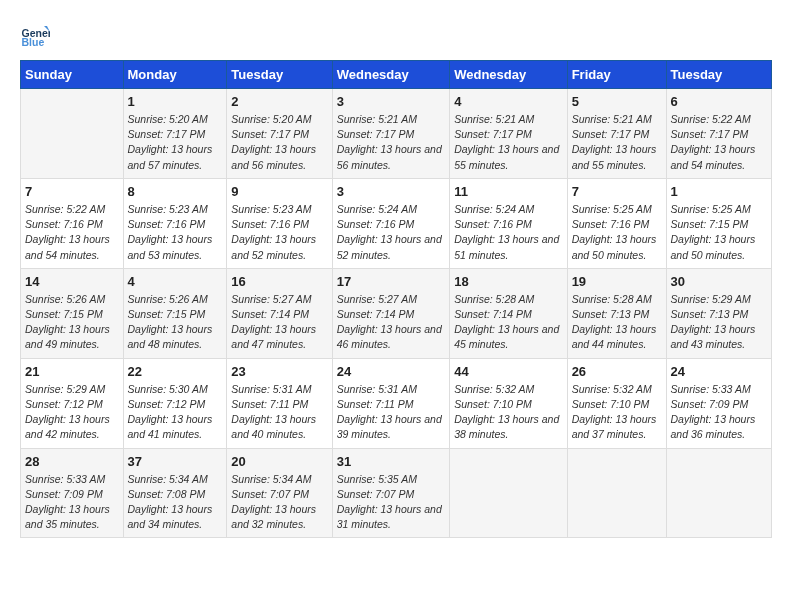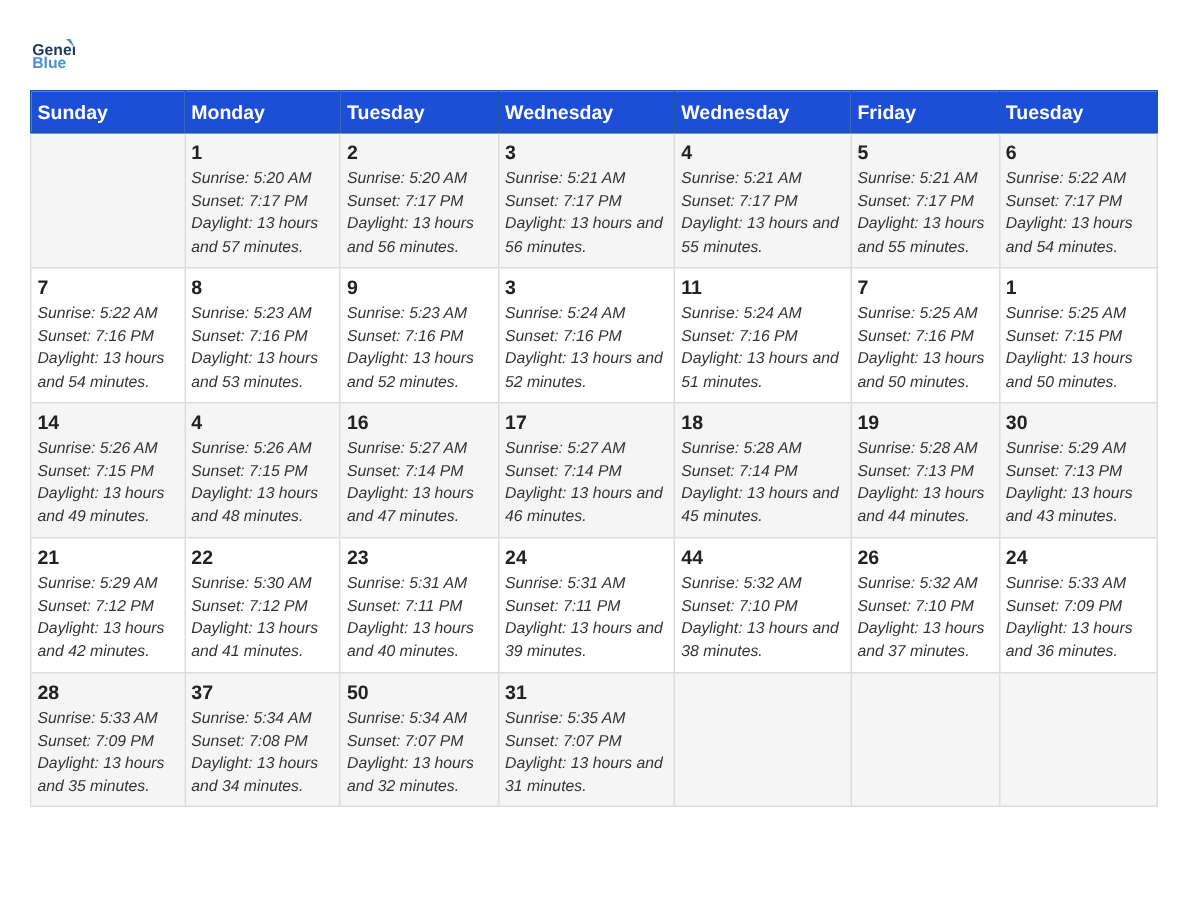--- a/index.html
+++ b/index.html
@@ -236,21 +236,21 @@
       <tr>
         <td>
           <span class="day-number">28</span>
           <div class="day-info">Sunrise: 5:33 AM<br>Sunset: 7:09 PM<br>Daylight: 13 hours and 35 minutes.</div>
         </td>
         <td>
           <span class="day-number">37</span>
           <div class="day-info">Sunrise: 5:34 AM<br>Sunset: 7:08 PM<br>Daylight: 13 hours and 34 minutes.</div>
         </td>
         <td>
-          <span class="day-number">50</span>
+          <span class="day-number">20</span>
           <div class="day-info">Sunrise: 5:34 AM<br>Sunset: 7:07 PM<br>Daylight: 13 hours and 32 minutes.</div>
         </td>
         <td>
           <span class="day-number">31</span>
           <div class="day-info">Sunrise: 5:35 AM<br>Sunset: 7:07 PM<br>Daylight: 13 hours and 31 minutes.</div>
         </td>
         <td></td>
         <td></td>
         <td></td>
       </tr>

